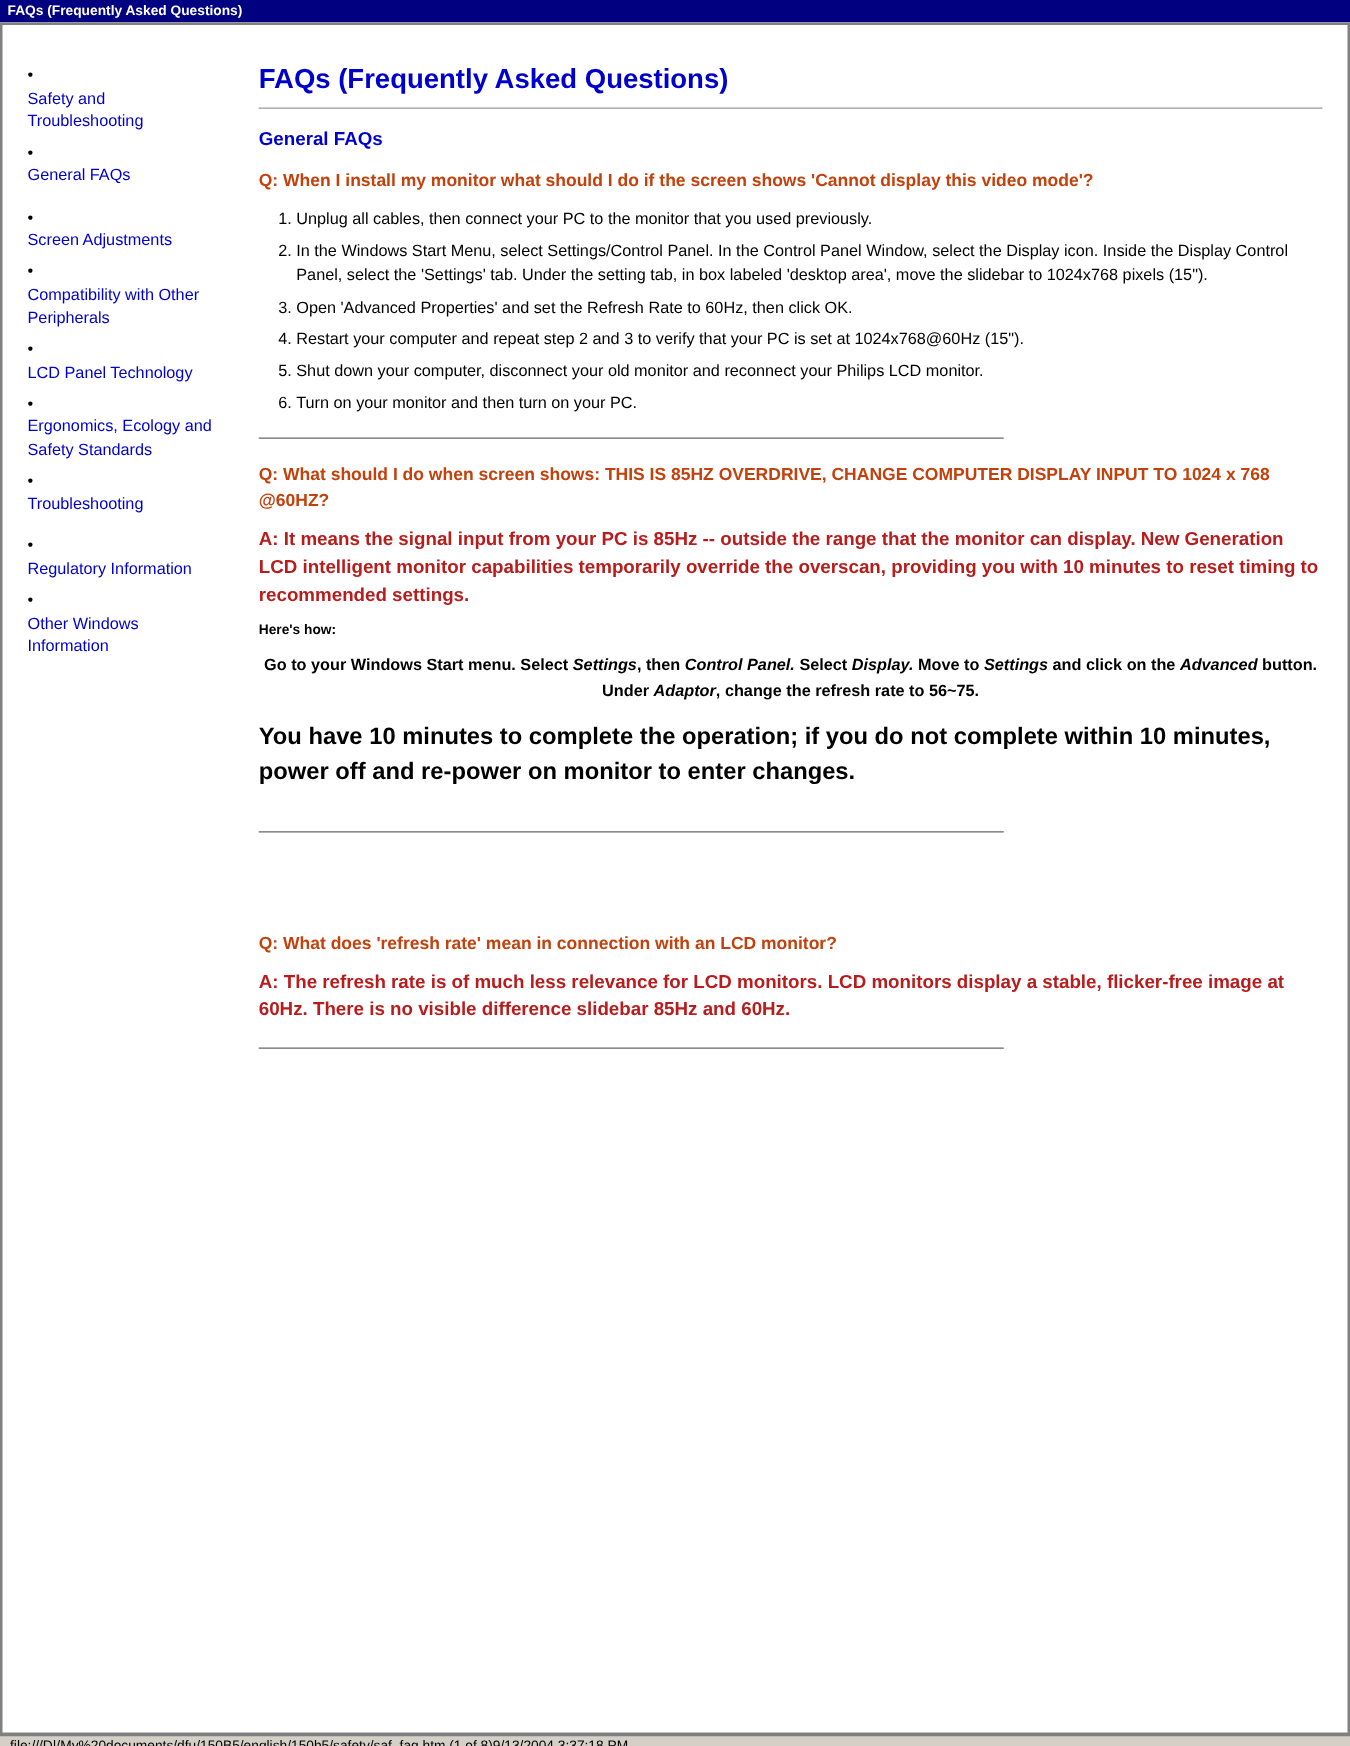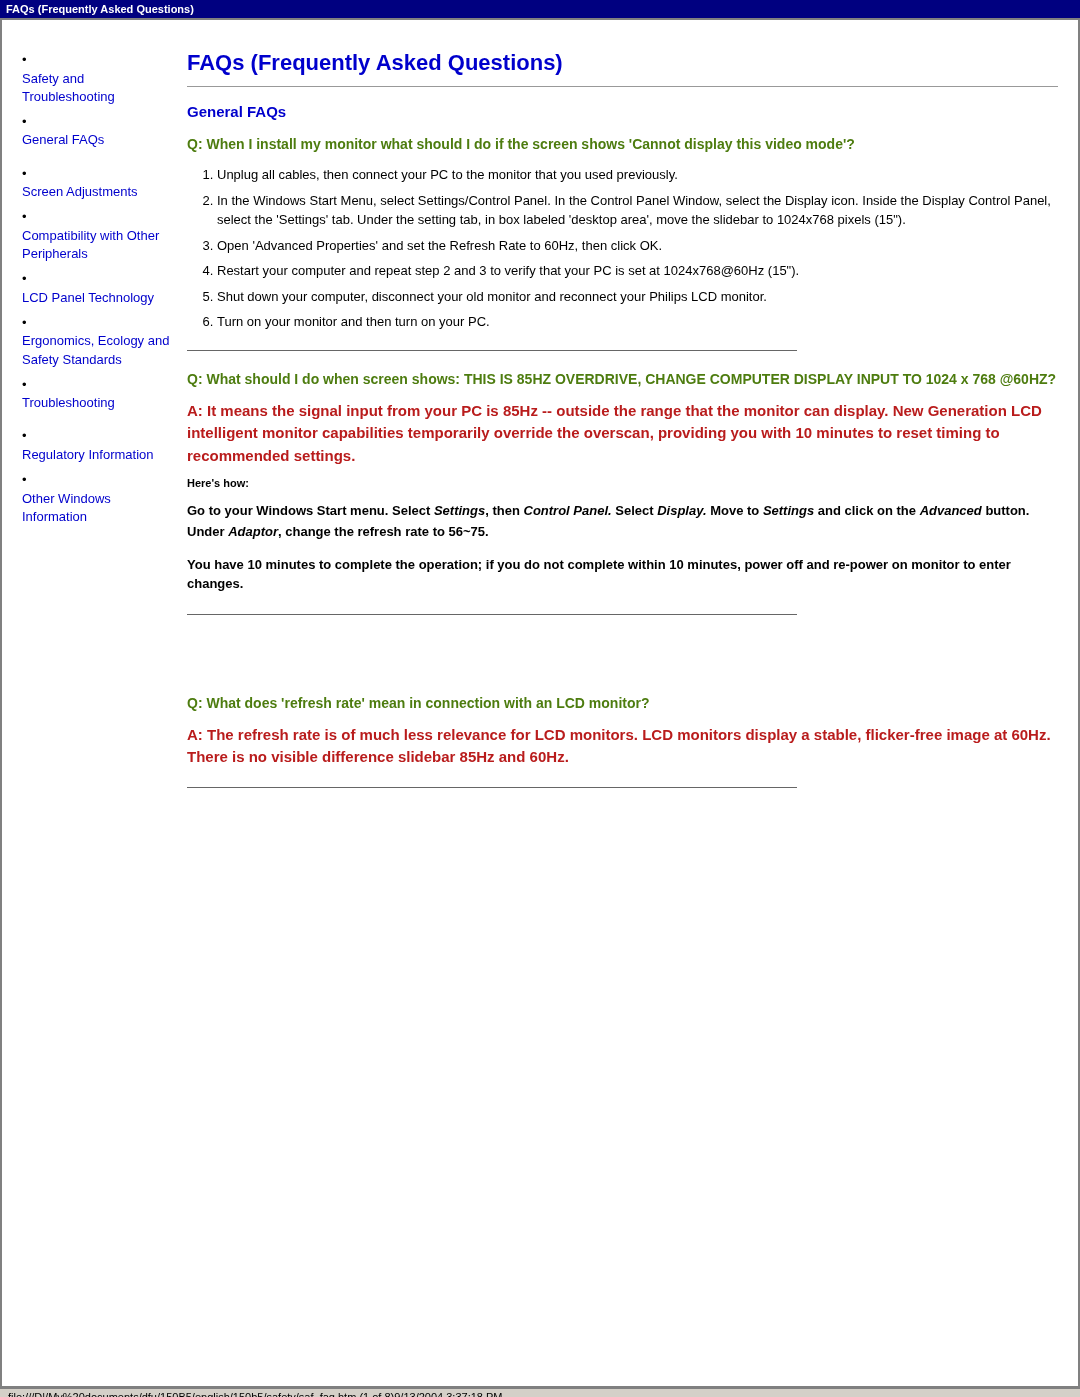--- a/index.html
+++ b/index.html
@@ -24,20 +24,21 @@
     .status-bar {
       background: #d4d0c8;
       border-top: 1px solid #808080;
       padding: 2px 8px;
       font-size: 11px;
       color: #000;
     }
     .page-content {
       display: flex;
       padding: 30px 20px;
+      gap: 20px;
     }
     .sidebar {
       width: 155px;
       flex-shrink: 0;
       font-size: 13px;
       line-height: 1.5;
     }
     .sidebar a {
       color: #0000cc;
       text-decoration: none;
@@ -66,21 +67,21 @@
       border-top: 1px solid #999;
       margin: 10px 0 16px 0;
     }
     .section-title {
       color: #0000cc;
       font-size: 15px;
       font-weight: bold;
       margin-bottom: 14px;
     }
     .question {
-      color: #4d7c0f;
+      color: #c2410c;
       font-weight: bold;
       font-size: 14px;
       margin-bottom: 10px;
       line-height: 1.5;
     }
     .answer {
       color: #cc0000;
       font-weight: bold;
       font-size: 14px;
       margin-bottom: 12px;
@@ -105,25 +106,26 @@
     .heres-how {
       font-weight: bold;
       font-size: 11px;
       margin-bottom: 12px;
     }
     .go-to-text {
       font-size: 13px;
       font-weight: bold;
       margin-bottom: 12px;
       line-height: 1.6;
+      text-align: center;
     }
     .ten-min {
       font-weight: bold;
-      font-size: 13px;
-      margin-bottom: 20px;
+      font-size: 19px;
+      margin-bottom: 32px;
       line-height: 1.5;
     }
     .answer-bold {
       color: #b91c1c;
       font-weight: bold;
       font-size: 15px;
       line-height: 1.5;
       margin-bottom: 10px;
     }
   </style>

